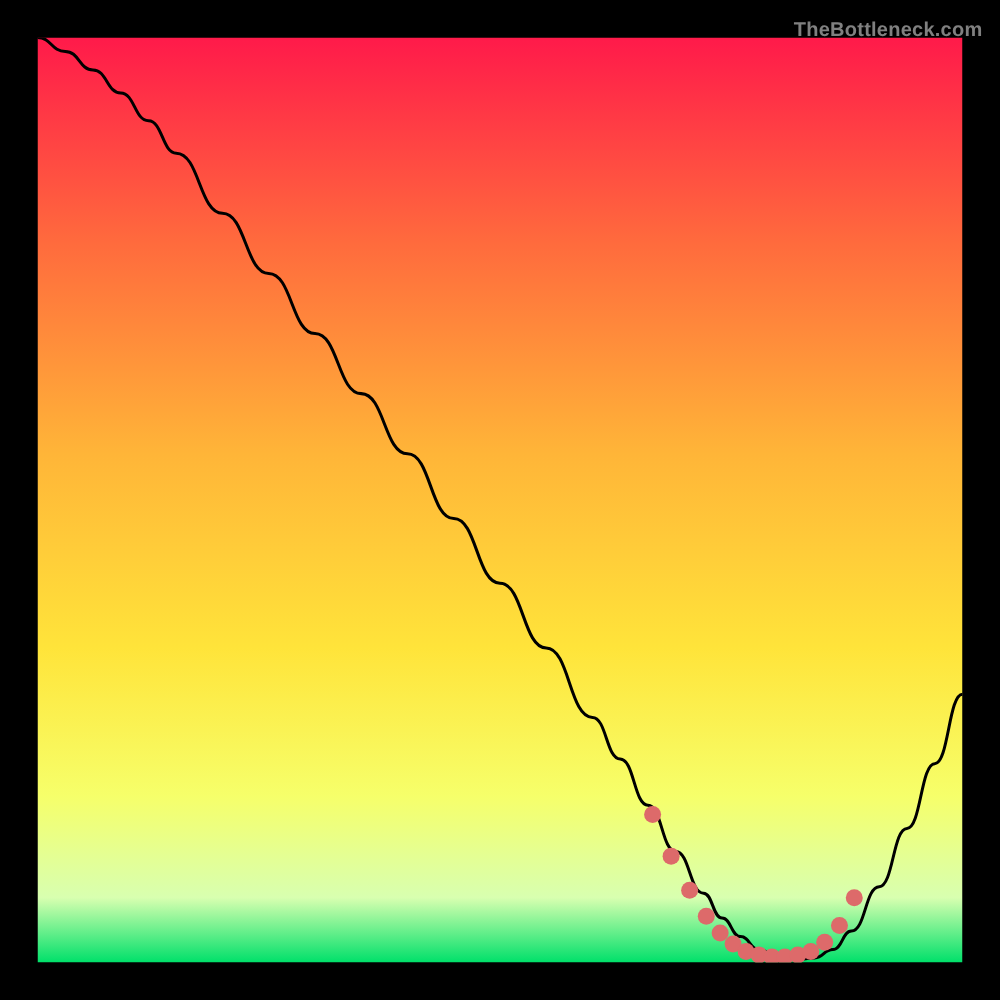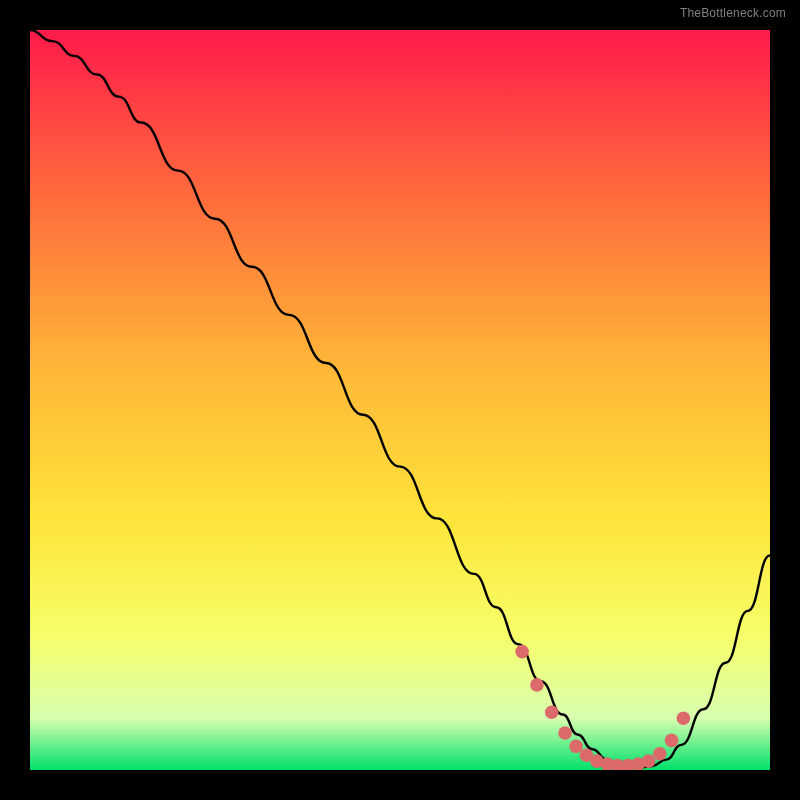--- a/index.html
+++ b/index.html
@@ -12,24 +12,24 @@
     font-family: Arial, Helvetica, sans-serif;
   }
   .stage {
     position: relative;
     width: 800px;
     height: 800px;
     background: #000;
   }
   .watermark {
     position: absolute;
-    top: 6px;
+    top: 16px;
     right: 14px;
-    font-size: 12px;
-    font-weight: 400;
+    font-size: 16px;
+    font-weight: 700;
     color: #808080;
     letter-spacing: 0.2px;
     z-index: 10;
   }
   .plot-wrap {
     position: absolute;
     left: 30px;
     top: 30px;
     width: 740px;
     height: 740px;

